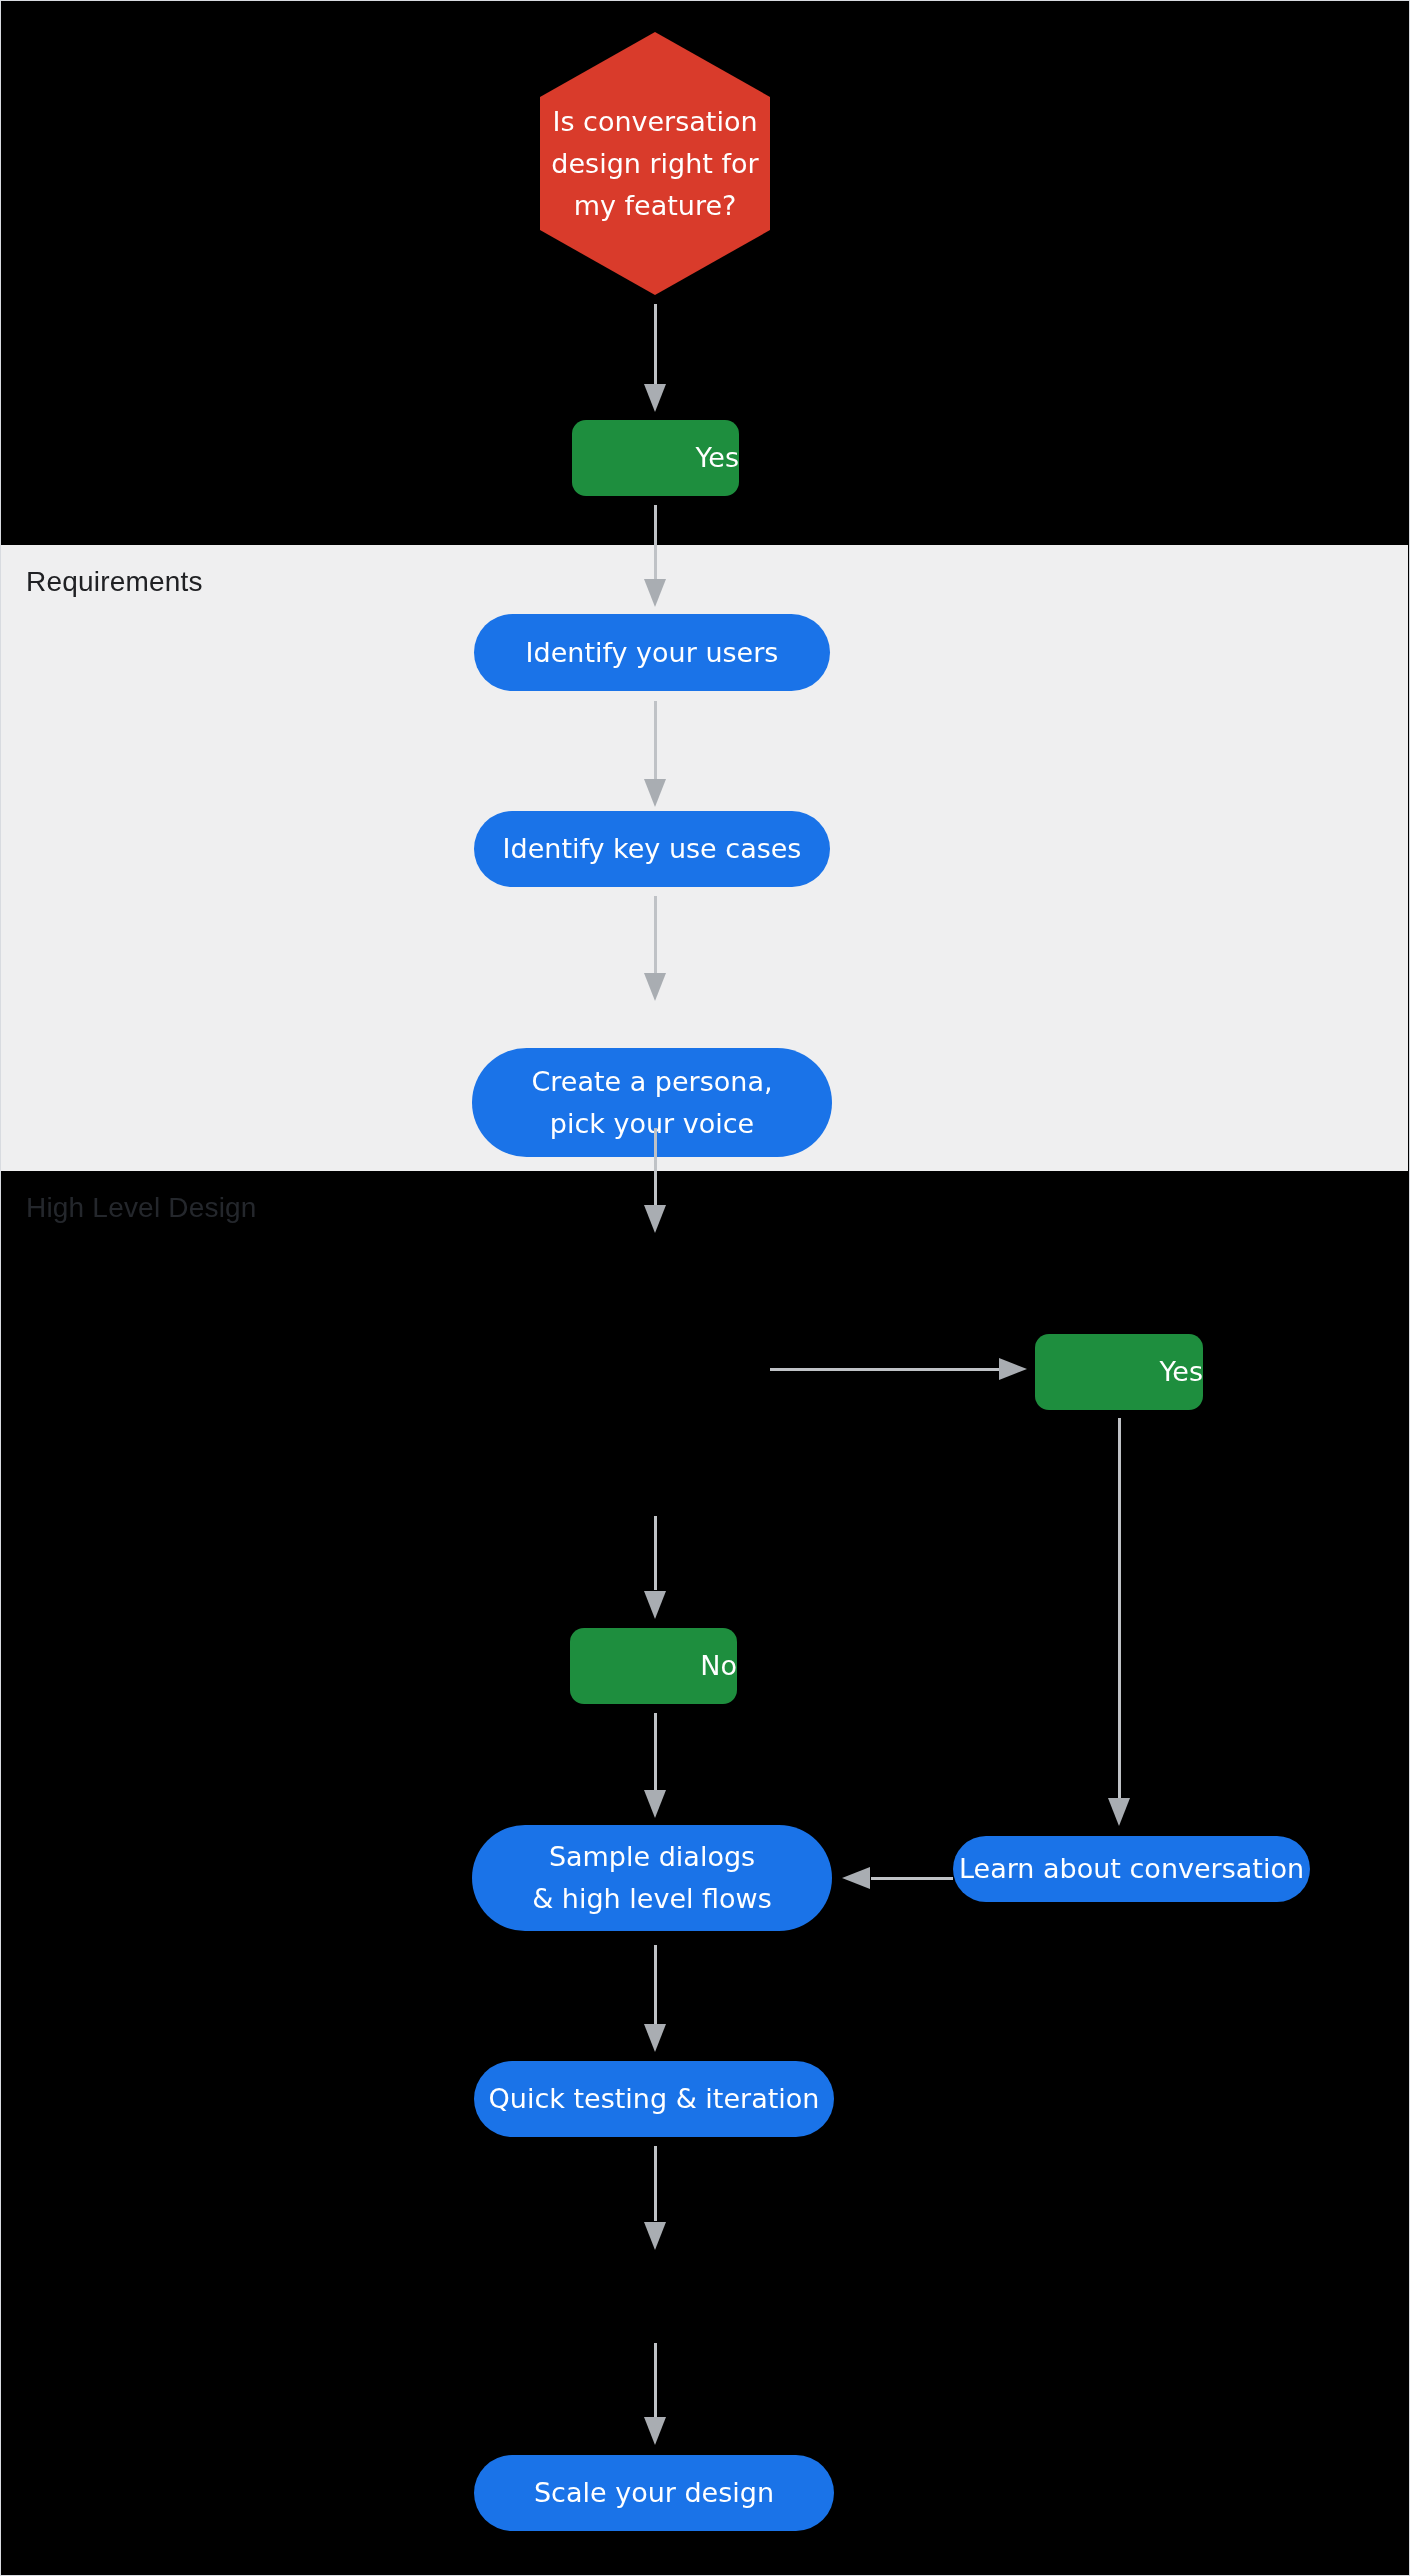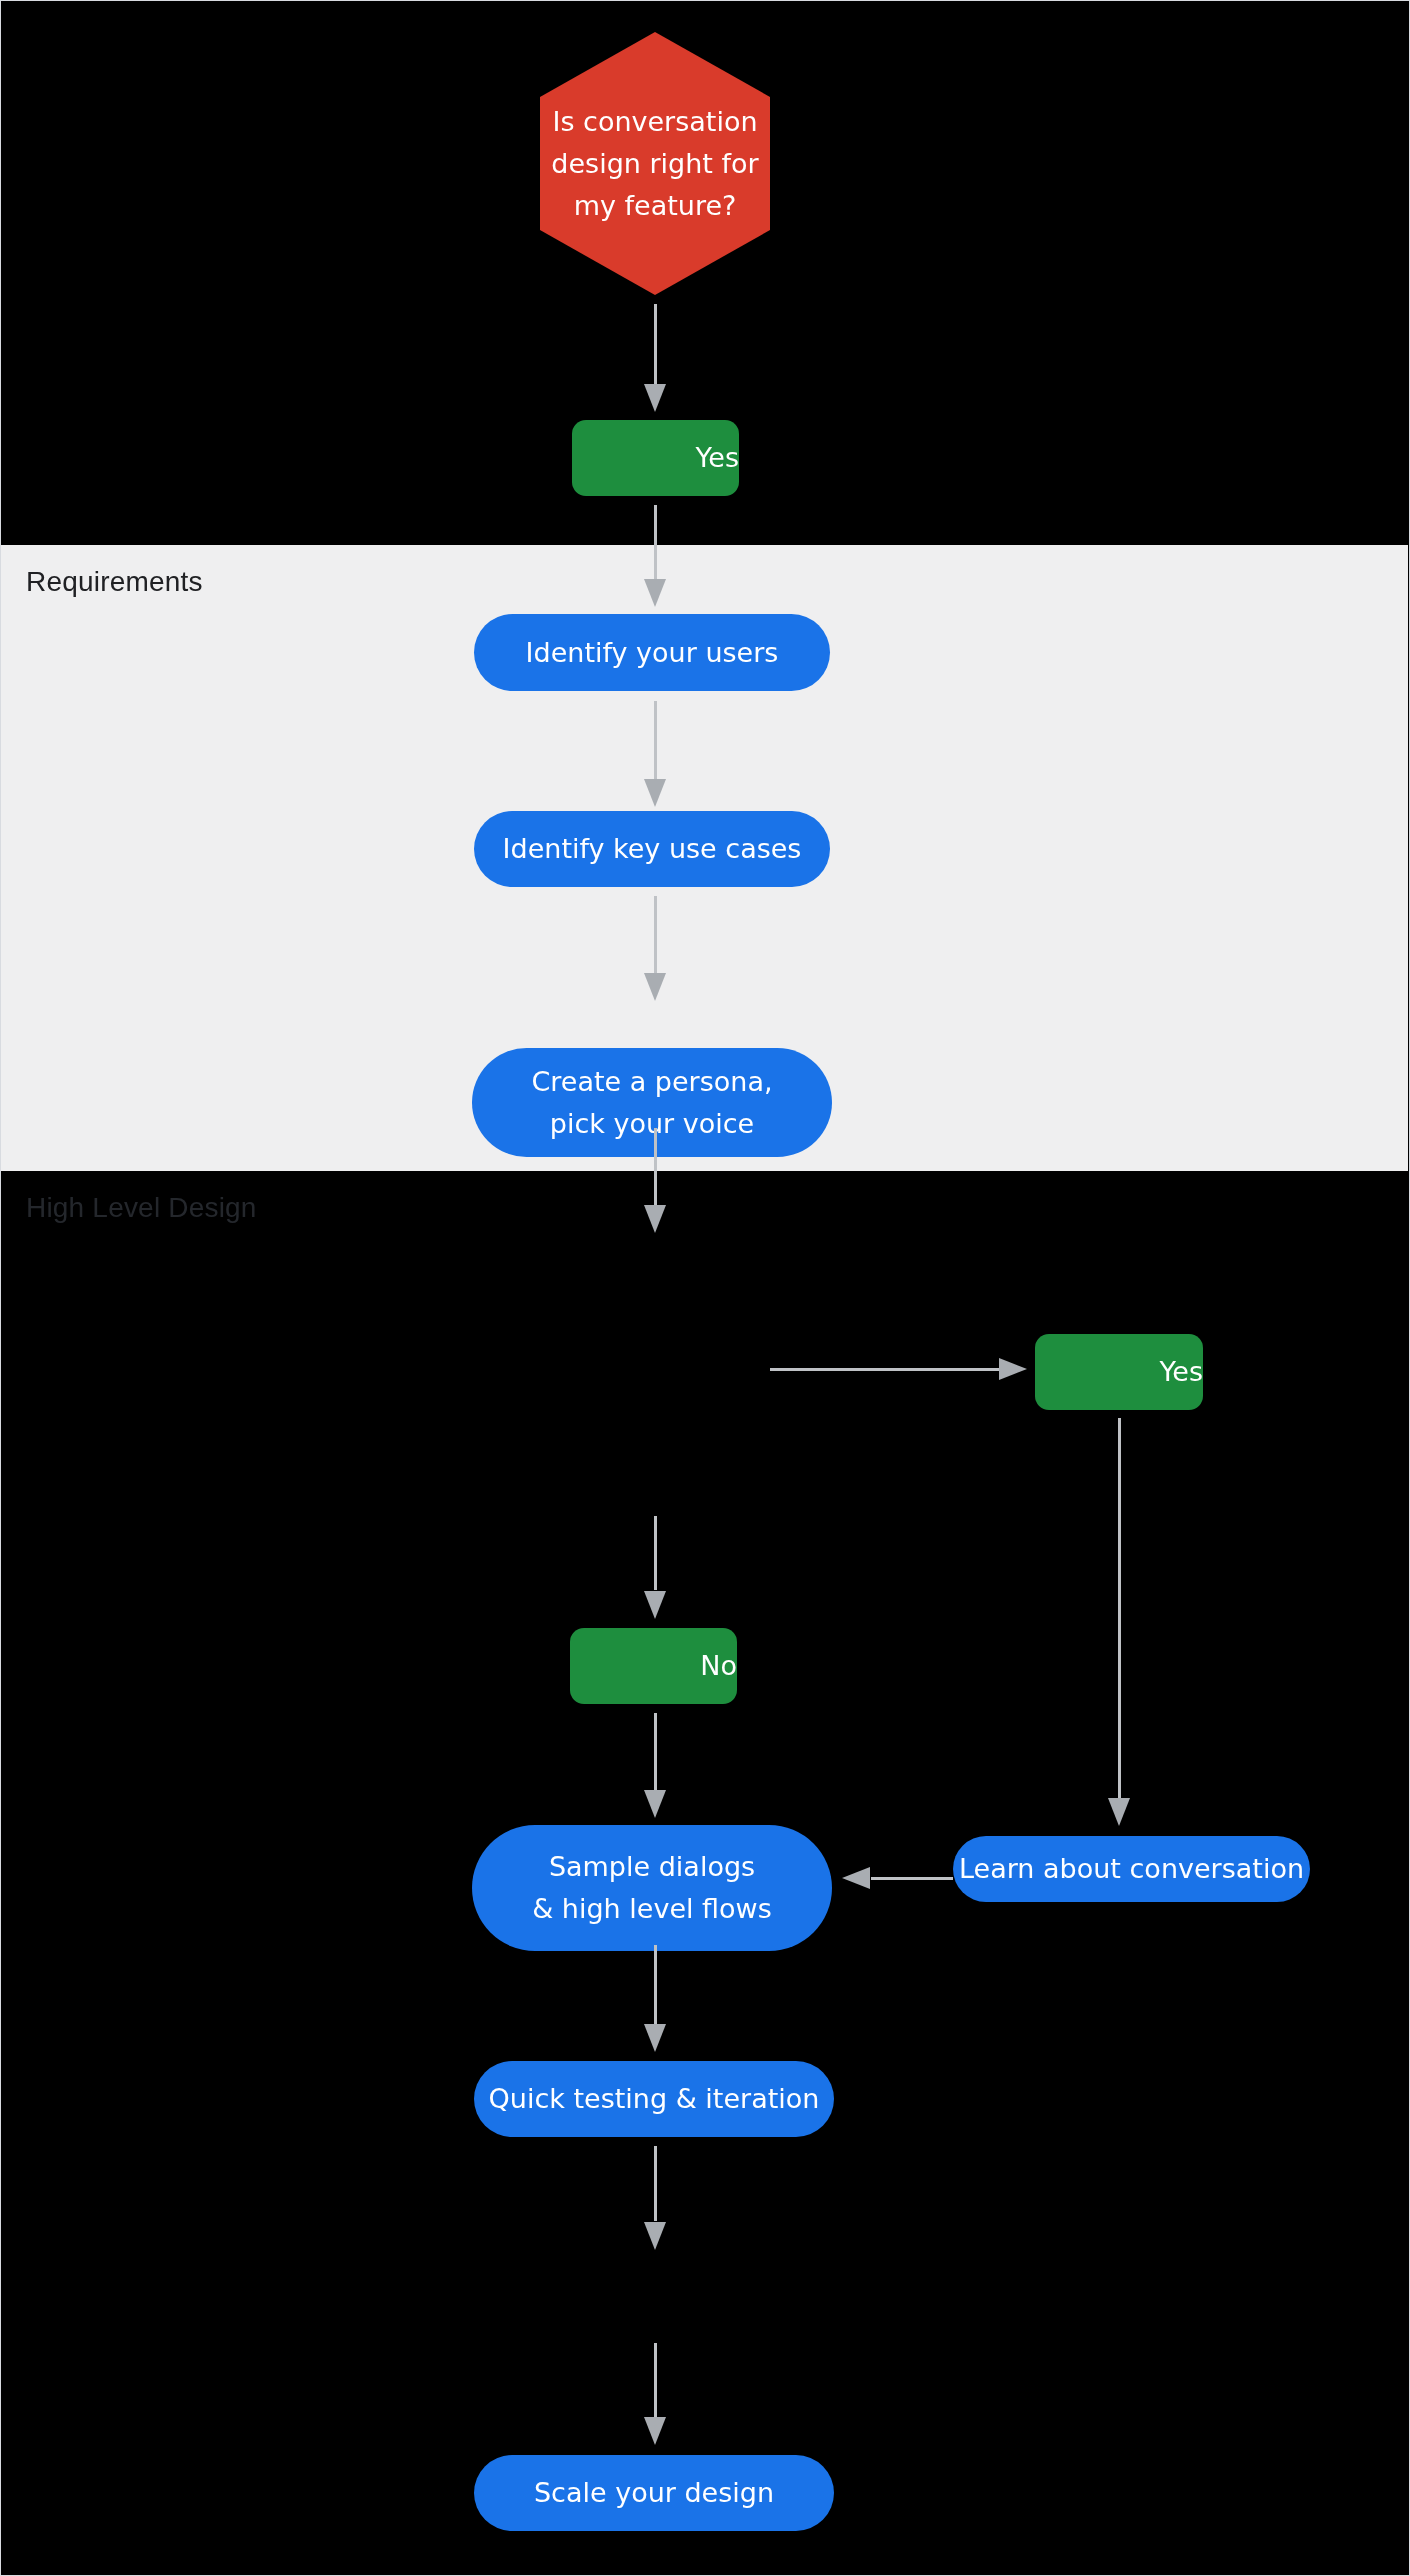--- a/index.html
+++ b/index.html
@@ -123,21 +123,21 @@
   <div class="vline" style="left:653px;top:1515px;height:74px;"></div>
   <div class="head down" style="left:643px;top:1590px;"></div>
 
   <div class="node answer" style="left:569px;top:1627px;width:167px;height:76px;">
     <span class="txt">No</span>
   </div>
 
   <div class="vline" style="left:653px;top:1712px;height:77px;"></div>
   <div class="head down" style="left:643px;top:1789px;"></div>
 
-  <div class="node pill" style="left:471px;top:1824px;width:360px;height:126px;">
+  <div class="node pill" style="left:471px;top:1824px;width:360px;height:106px;">
     <span class="txt">Sample dialogs
 &amp; high level flows</span>
   </div>
 
   <div class="node pill" style="left:952px;top:1835px;width:357px;height:66px;">
     <span class="txt">Learn about conversation</span>
   </div>
 
   <div class="hline" style="left:870px;top:1876px;width:82px;"></div>
   <div class="head left" style="left:841px;top:1866px;"></div>

